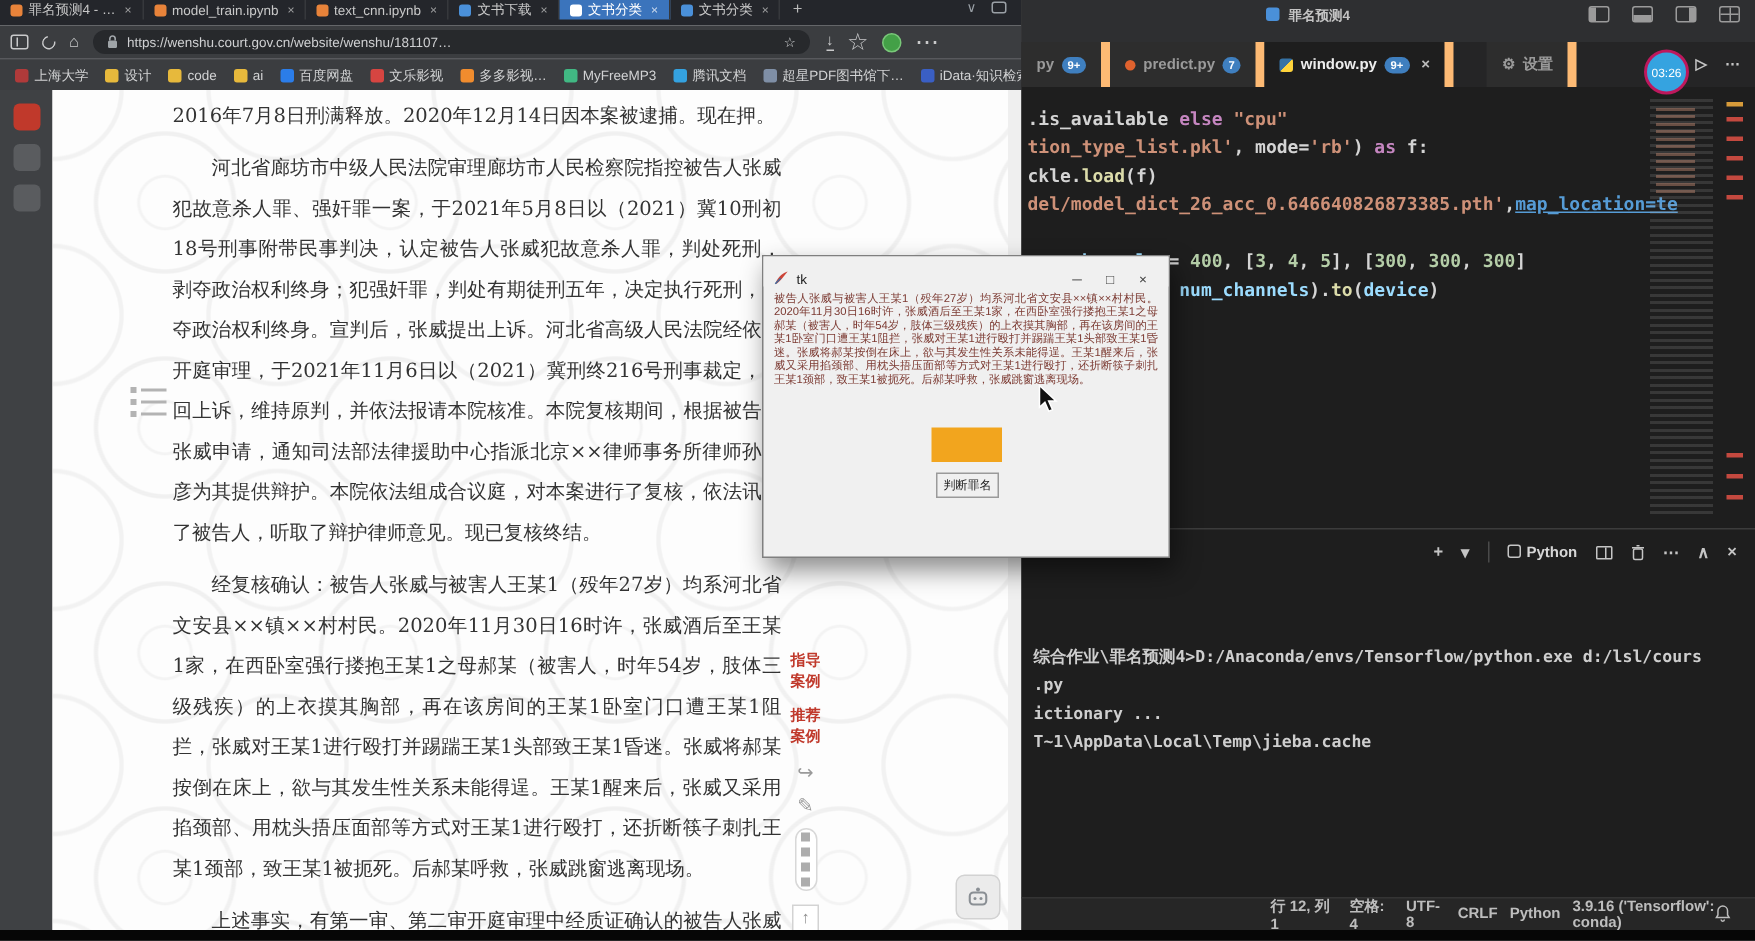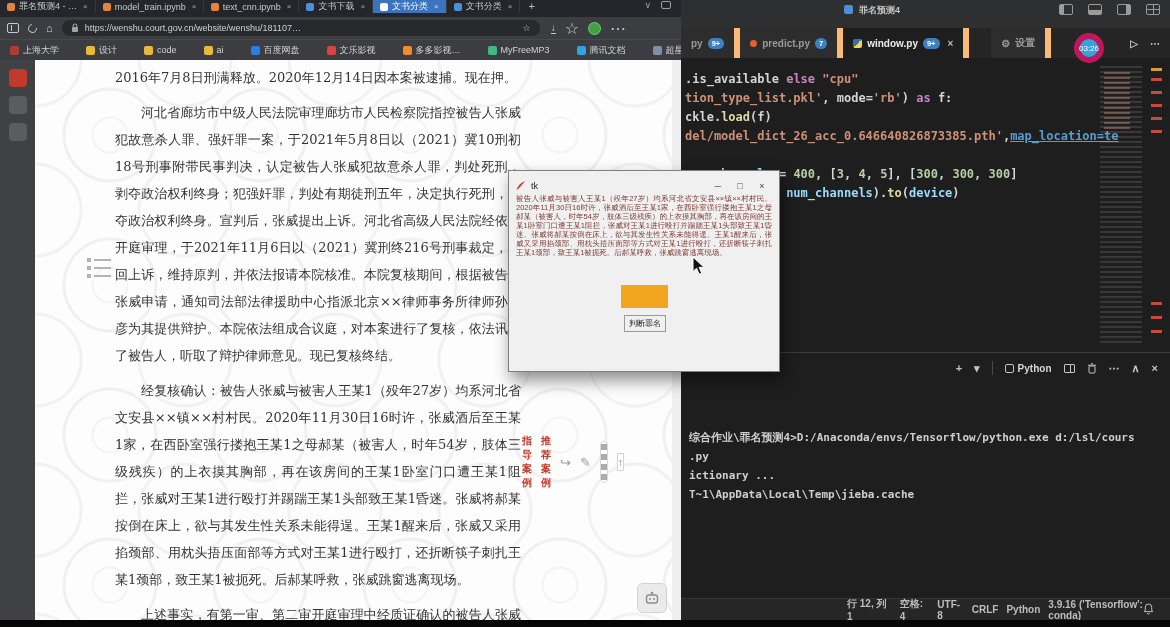--- a/index.html
+++ b/index.html
@@ -24,21 +24,21 @@
   .icon-vtabs{width:12px;height:10px;border:1px solid currentColor;border-radius:2px;position:relative;}
   .icon-vtabs::after{content:"";position:absolute;left:3px;top:1px;bottom:1px;width:1px;background:currentColor;}
   .icon-refresh{width:9px;height:9px;border:1.5px solid currentColor;border-radius:50%;border-top-color:transparent;transform:rotate(35deg);}
   .glyph{font-size:11px;line-height:1;}
   .addressbar{width:478px;height:16px;background:#27292c;border-radius:9px;display:flex;align-items:center;gap:6px;padding:0 9px;font-size:9px;color:#cfd0d2;}
   .addressbar .url{overflow:hidden;white-space:nowrap;flex:1;}
   .tool-right{display:flex;align-items:center;gap:9px;margin-left:2px;}
   .icon-dl{font-size:10px;border-bottom:1.5px solid currentColor;line-height:9px;padding-bottom:1px;}
   .avatar{width:13px;height:13px;border-radius:50%;background:#43a047;border:1px solid #79c879;}
 
-  .bookmarks{height:21px;background:#3b3d40;border-top:1px solid #47494c;display:flex;align-items:center;gap:27px;
+  .bookmarks{height:21px;background:#3b3d40;border-top:1px solid #47494c;display:flex;align-items:center;gap:11px;
     padding:0 10px;font-size:9px;color:#d2d3d4;overflow:hidden;white-space:nowrap;}
   .bm{display:flex;align-items:center;gap:4px;flex:0 0 auto;}
   .bmdot{width:9px;height:9px;border-radius:2px;flex:0 0 auto;}
 
   .bcontent{position:relative;height:560px;background:#fbfbfb;overflow:hidden;padding-left:40px;}
   .leftstrip{position:absolute;left:0;top:0;width:35px;height:100%;background:#3f4144;}
   .strip-icon{width:18px;height:18px;margin:9px auto 0;border-radius:4px;background:#5a5c5f;}
   .strip-icon.red{background:#c0392b;}
 
   .doc{position:absolute;left:35px;top:0;bottom:0;width:637px;background:#fdfdfd;overflow:hidden;}
@@ -53,21 +53,21 @@
     font-family:"DejaVu Serif","Liberation Serif",serif;font-size:13px;line-height:27px;color:#333;text-align:justify;}
   .doc-text p{margin:0;text-indent:2em;}
   .doc-text p.cont{text-indent:0;}
   .doc-text p + p{margin-top:8px;}
 
   .tocicon{position:absolute;left:52px;top:198px;width:24px;}
   .tocrow{display:flex;align-items:center;gap:3px;margin-bottom:4px;}
   .tocrow i{width:4px;height:4px;background:#b3b3b3;display:block;}
   .tocrow b{height:2px;background:#b3b3b3;display:block;flex:1;}
 
-  .rail{position:absolute;left:487px;top:374px;width:30px;display:flex;flex-direction:row;align-items:center;gap:9px;}
+  .rail{position:absolute;left:487px;top:374px;width:30px;display:flex;flex-direction:column;align-items:center;gap:9px;}
   .rail-label{width:24px;font-size:10px;line-height:14px;font-weight:bold;color:var(--label-red,#c0392b);text-align:center;cursor:pointer;}
   .rail-ic{color:#9a9a9a;font-size:13px;line-height:1;}
   .pill{width:15px;height:42px;border:1px solid #d8d8d8;border-radius:8px;background:#fff;
     display:flex;flex-direction:column;align-items:center;justify-content:center;gap:4px;}
   .pill i{width:6px;height:6px;background:#adadad;display:block;}
   .upbox{width:18px;height:18px;border:1px solid #d3d3d3;background:#fff;color:#8f8f8f;font-size:11px;
     display:flex;align-items:center;justify-content:center;}
   .assistant{position:absolute;left:602px;top:523px;width:30px;height:30px;border-radius:6px;background:#ebebeb;
     border:1px solid #d2d2d2;display:flex;align-items:center;justify-content:center;}
   .docscroll{position:absolute;right:0;top:0;width:9px;height:100%;background:#efefef;}
@@ -131,22 +131,22 @@
 
   .vterm{height:216px;background:#1e1e1e;padding:46px 0 0 8px;font-family:"DejaVu Sans Mono","Liberation Mono",monospace;
     font-size:11px;line-height:19px;color:#cecece;overflow:hidden;}
   .vterm div{white-space:pre;}
 
   .vstatus{height:22px;background:#262626;border-top:1px solid #343434;display:flex;align-items:center;gap:8px;
     padding-left:166px;font-size:10px;color:#bdbdbd;position:relative;}
   .vstatus .bell{position:absolute;right:16px;top:4px;}
 
   
-  #timerbadge{position:absolute;left:1074px;top:33px;width:30px;height:30px;border-radius:50%;
-    background:var(--timer-blue,#35a3e0);border:6px solid #be185d;color:#fff;font-size:8px;
+  #timerbadge{position:absolute;left:1096px;top:33px;width:30px;height:30px;border-radius:50%;
+    background:var(--timer-blue,#35a3e0);border:2px solid #be185d;color:#fff;font-size:8px;
     display:flex;align-items:center;justify-content:center;z-index:60;}
   #bottombar{position:absolute;left:0;top:620px;width:1170px;height:7px;background:#060606;}
   #cursor{position:absolute;left:692px;top:256px;z-index:99;}
 </style>
 </head>
 <body>
 
 <div id="screen">
 
   <div id="browser">

